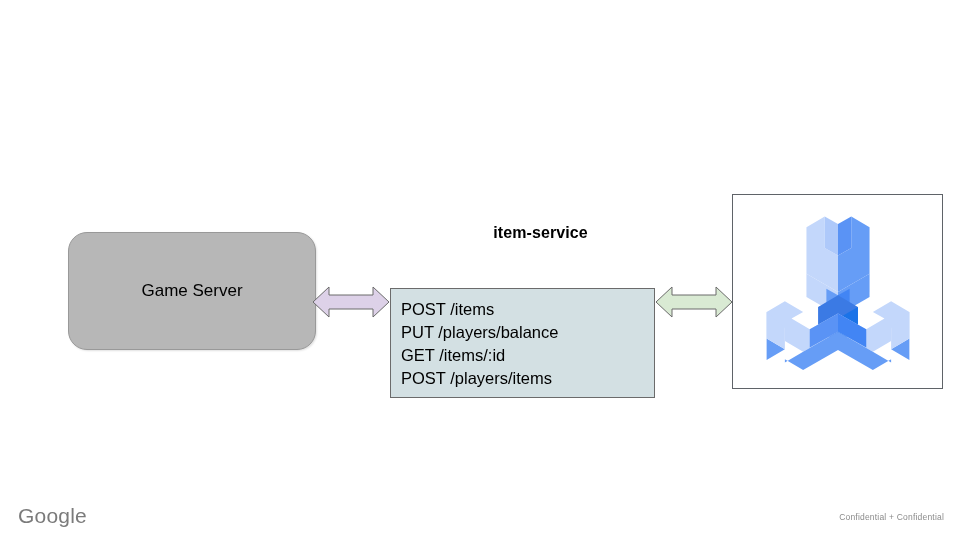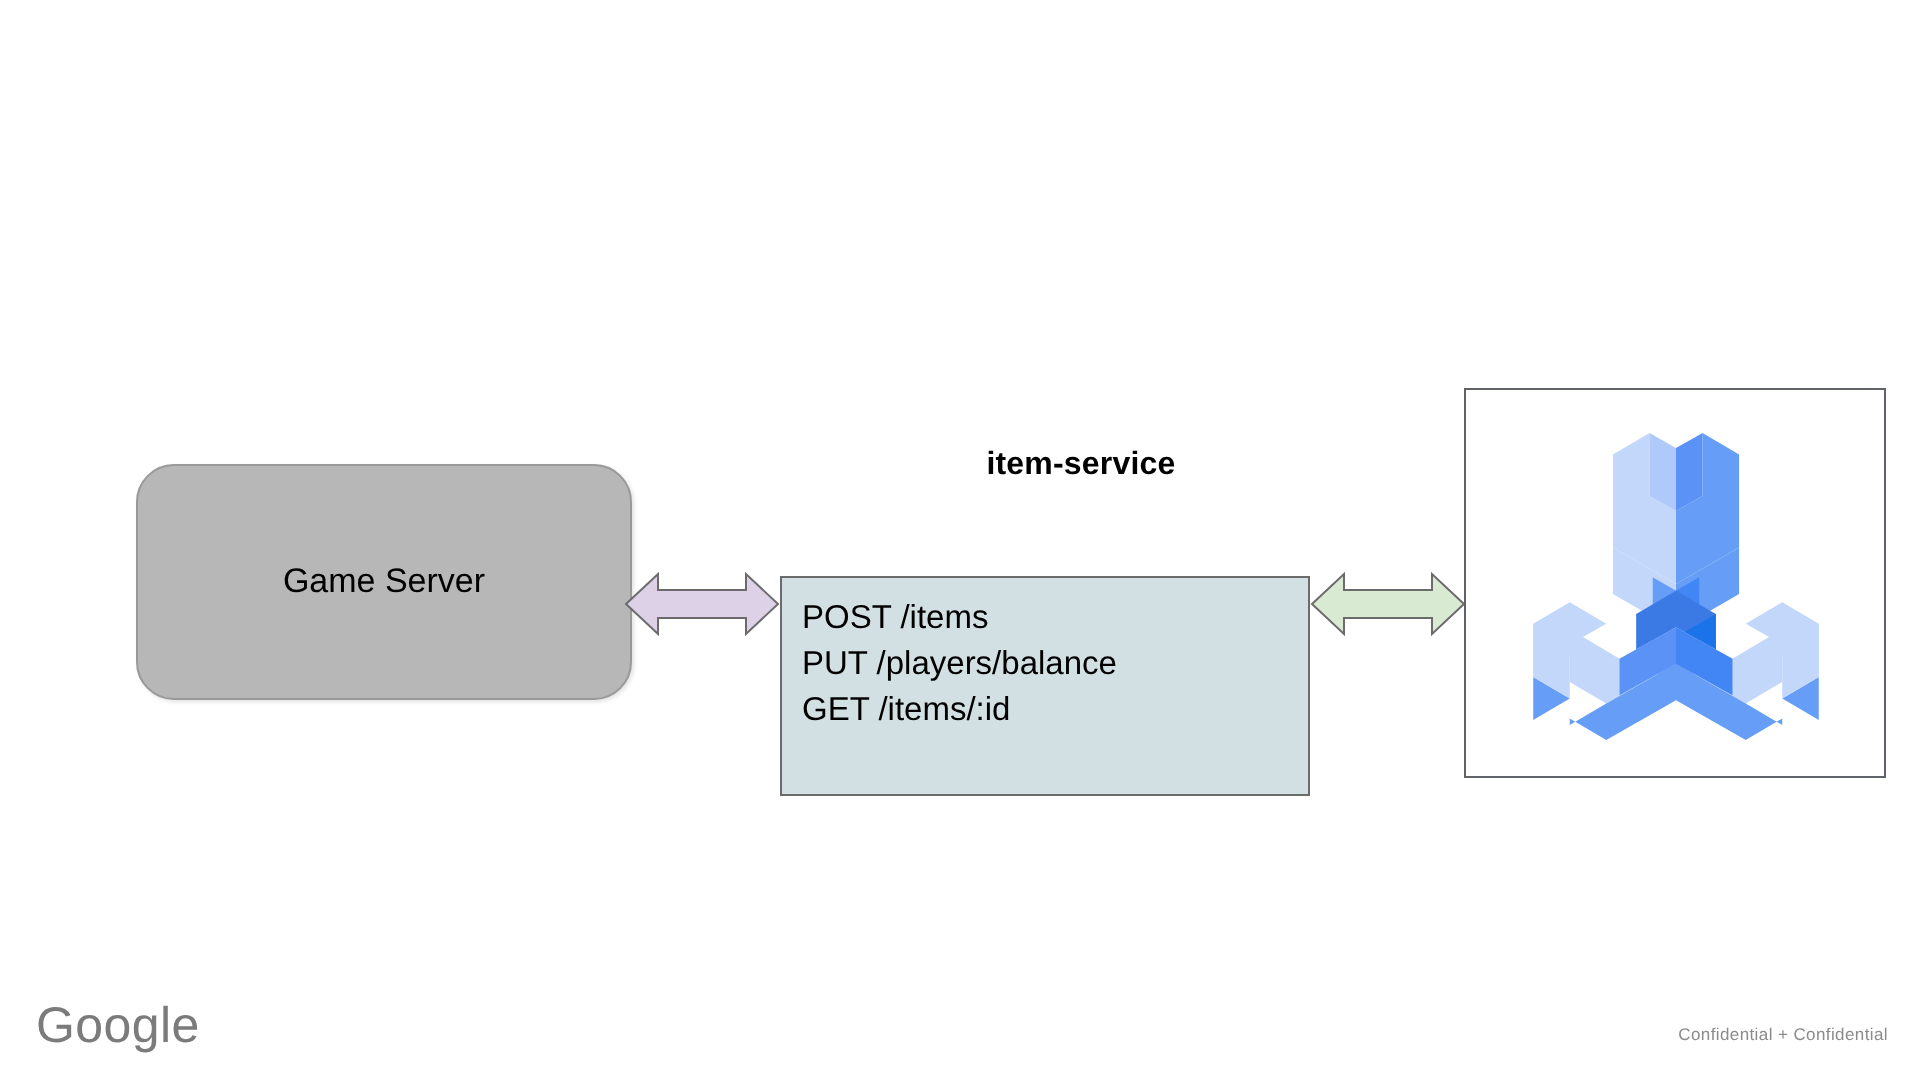--- a/index.html
+++ b/index.html
@@ -111,21 +111,21 @@
     display: block;
     width: 166px;
     height: 166px;
   }
 
   
   .footer-logo {
     position: absolute;
     left: 18px;
     bottom: 12px;
-    font-size: 25px;
+    font-size: 21px;
     color: #7b7b7b;
     letter-spacing: 0.2px;
   }
   .footer-note {
     position: absolute;
     right: 16px;
     bottom: 18px;
     font-size: 8.5px;
     color: #8b8b8b;
     letter-spacing: 0.2px;
@@ -146,20 +146,21 @@
     </svg>
   </div>
 
   <div class="service-title">item-service</div>
 
   <div class="service-box">
     <ul class="endpoint-list">
       <li>POST /items</li>
       <li>PUT /players/balance</li>
       <li>GET /items/:id</li>
+      <li>POST /players/items</li>
     </ul>
   </div>
 
   <div class="arrow right-arrow">
     <svg viewBox="0 0 78 38" xmlns="http://www.w3.org/2000/svg">
       <polygon points="1,19 17,4 17,12 61,12 61,4 77,19 61,34 61,26 17,26 17,34" fill="#d9ead3" stroke="#6b6b6b" stroke-width="1" stroke-linejoin="miter"></polygon>
     </svg>
   </div>
 
   <div class="icon-frame">

